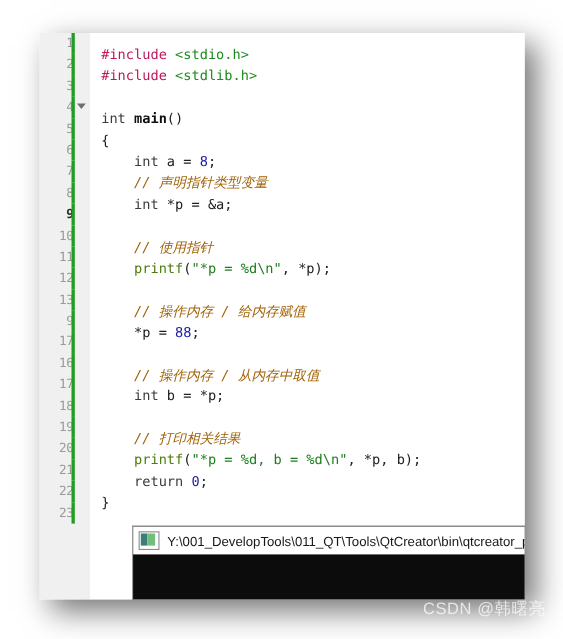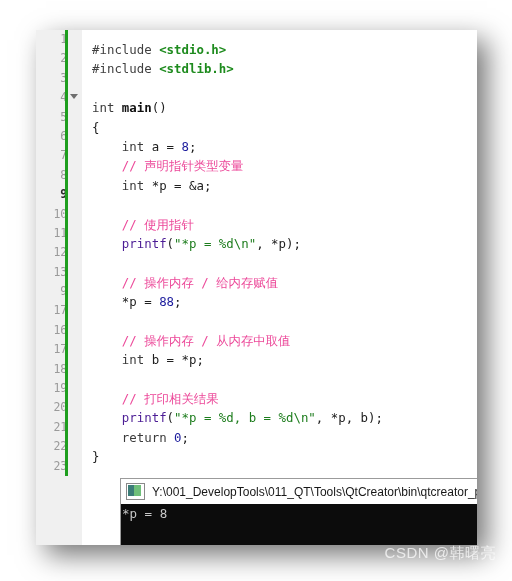--- a/index.html
+++ b/index.html
@@ -91,28 +91,28 @@
     padding: 0 0 0 10px;
     font-family: "DejaVu Sans Mono", monospace;
     font-size: 12.4px;
     line-height: 19.4px;
     white-space: pre;
     color: #202020;
   }
   .codeline { height: 19.4px; }
 
   
-  .pp    { color: #404040; }           
-  .hdr   { color: #1e8b1e; font-weight: bold; }           
+  .pp    { color: #be185d; }           
+  .hdr   { color: #1e8b1e; }           
   .kw    { color: #3b3b3b; }           
   .fn    { color: #101010; font-weight: bold; }  
   .num   { color: #1a1a9c; }           
   .str   { color: #1e7d1e; }           
-  .cmt   { color: #ec4899; }           
-  .call  { color: #4c1d95; }
+  .cmt   { color: #a16207; font-style: italic; }           
+  .call  { color: #4d7c0f; }
 
   
   #console-window {
     position: absolute;
     left: 84px;
     top: 448px;
     width: 357px;
     height: 97px;
     background: #0c0c0c;
     border: 1px solid #9b9b9b;
@@ -279,18 +279,18 @@
 
   <div id="code-surface">
     <div id="code"><div class="codeline"><span class="pp">#include</span> <span class="hdr">&lt;stdio.h&gt;</span></div><div class="codeline"><span class="pp">#include</span> <span class="hdr">&lt;stdlib.h&gt;</span></div><div class="codeline">&nbsp;</div><div class="codeline"><span class="kw">int</span> <span class="fn">main</span>()</div><div class="codeline">{</div><div class="codeline">    <span class="kw">int</span> a = <span class="num">8</span>;</div><div class="codeline">    <span class="cmt">// 声明指针类型变量</span></div><div class="codeline">    <span class="kw">int</span> *p = &amp;a;</div><div class="codeline">&nbsp;</div><div class="codeline">    <span class="cmt">// 使用指针</span></div><div class="codeline">    <span class="call">printf</span>(<span class="str">"*p = %d\n"</span>, *p);</div><div class="codeline">&nbsp;</div><div class="codeline">    <span class="cmt">// 操作内存 / 给内存赋值</span></div><div class="codeline">    *p = <span class="num">88</span>;</div><div class="codeline">&nbsp;</div><div class="codeline">    <span class="cmt">// 操作内存 / 从内存中取值</span></div><div class="codeline">    <span class="kw">int</span> b = *p;</div><div class="codeline">&nbsp;</div><div class="codeline">    <span class="cmt">// 打印相关结果</span></div><div class="codeline">    <span class="call">printf</span>(<span class="str">"*p = %d, b = %d\n"</span>, *p, b);</div><div class="codeline">    <span class="kw">return</span> <span class="num">0</span>;</div><div class="codeline">}</div><div class="codeline">&nbsp;</div></div>
   </div>
 
   <div id="console-window">
     <div id="console-titlebar">
       <span id="console-icon"></span>
       <span id="console-title-text">Y:\001_DevelopTools\011_QT\Tools\QtCreator\bin\qtcreator_p</span>
     </div>
-    <div id="console-body"><div>*p = 8</div></div>
+    <div id="console-body"></div>
   </div>
 
 </div>
 
 <div id="watermark">CSDN @韩曙亮</div>
 
 </body></html>

